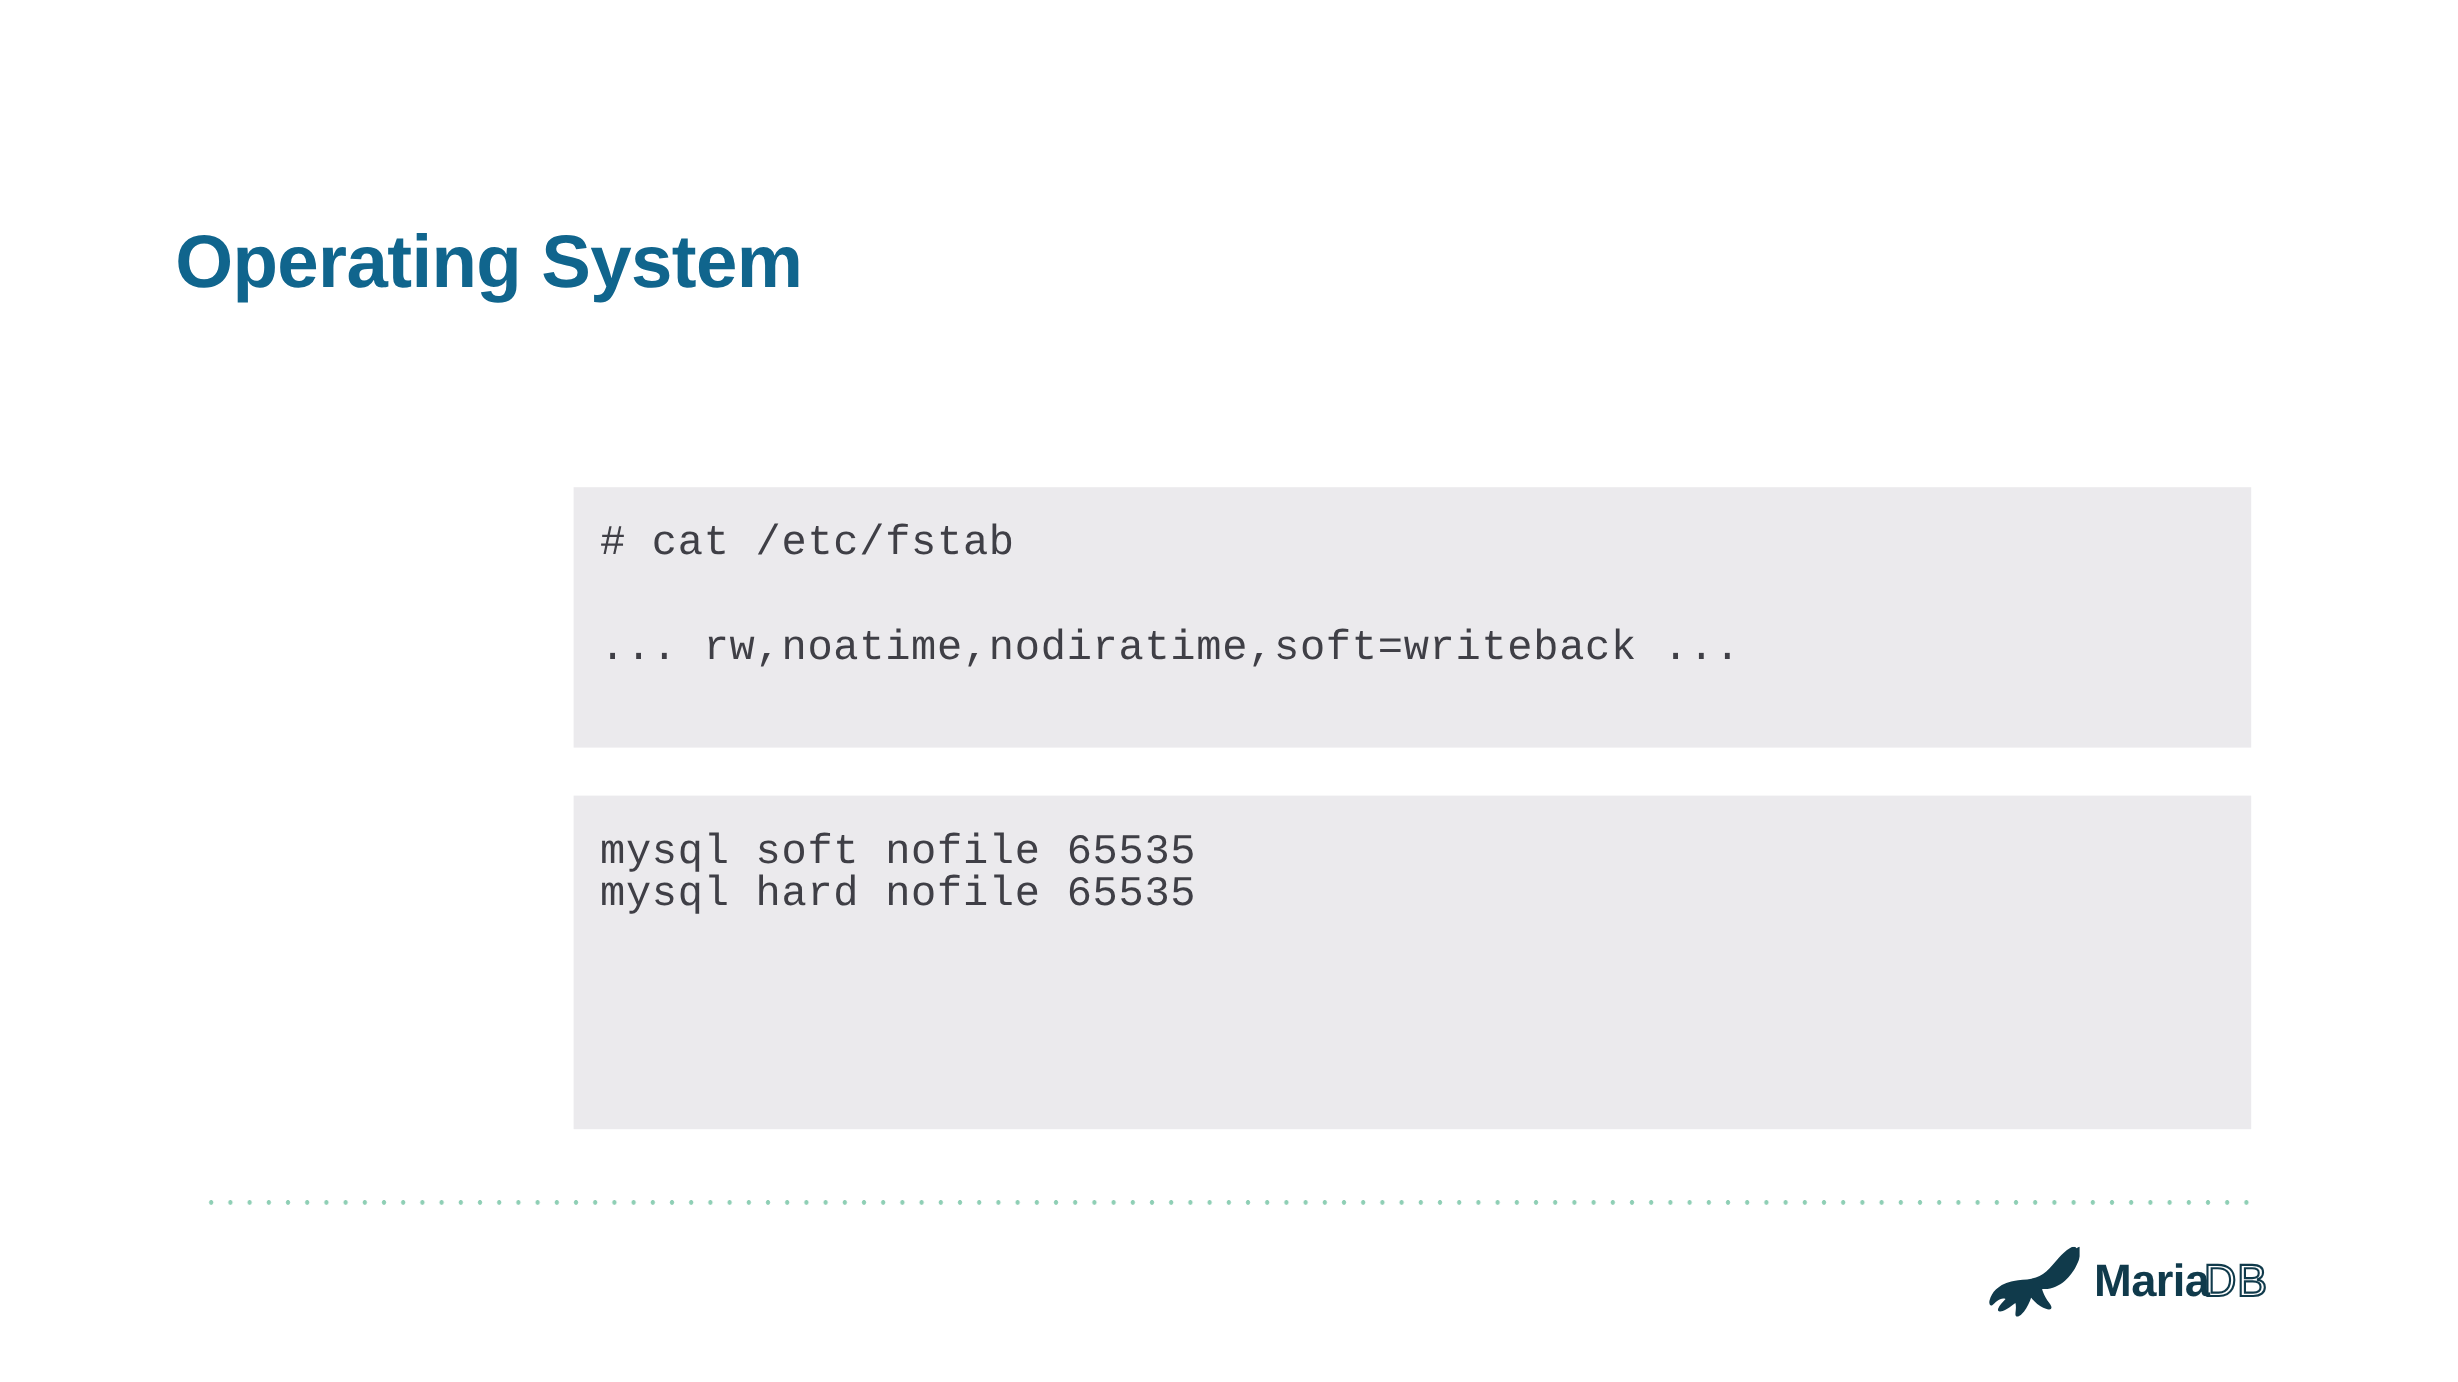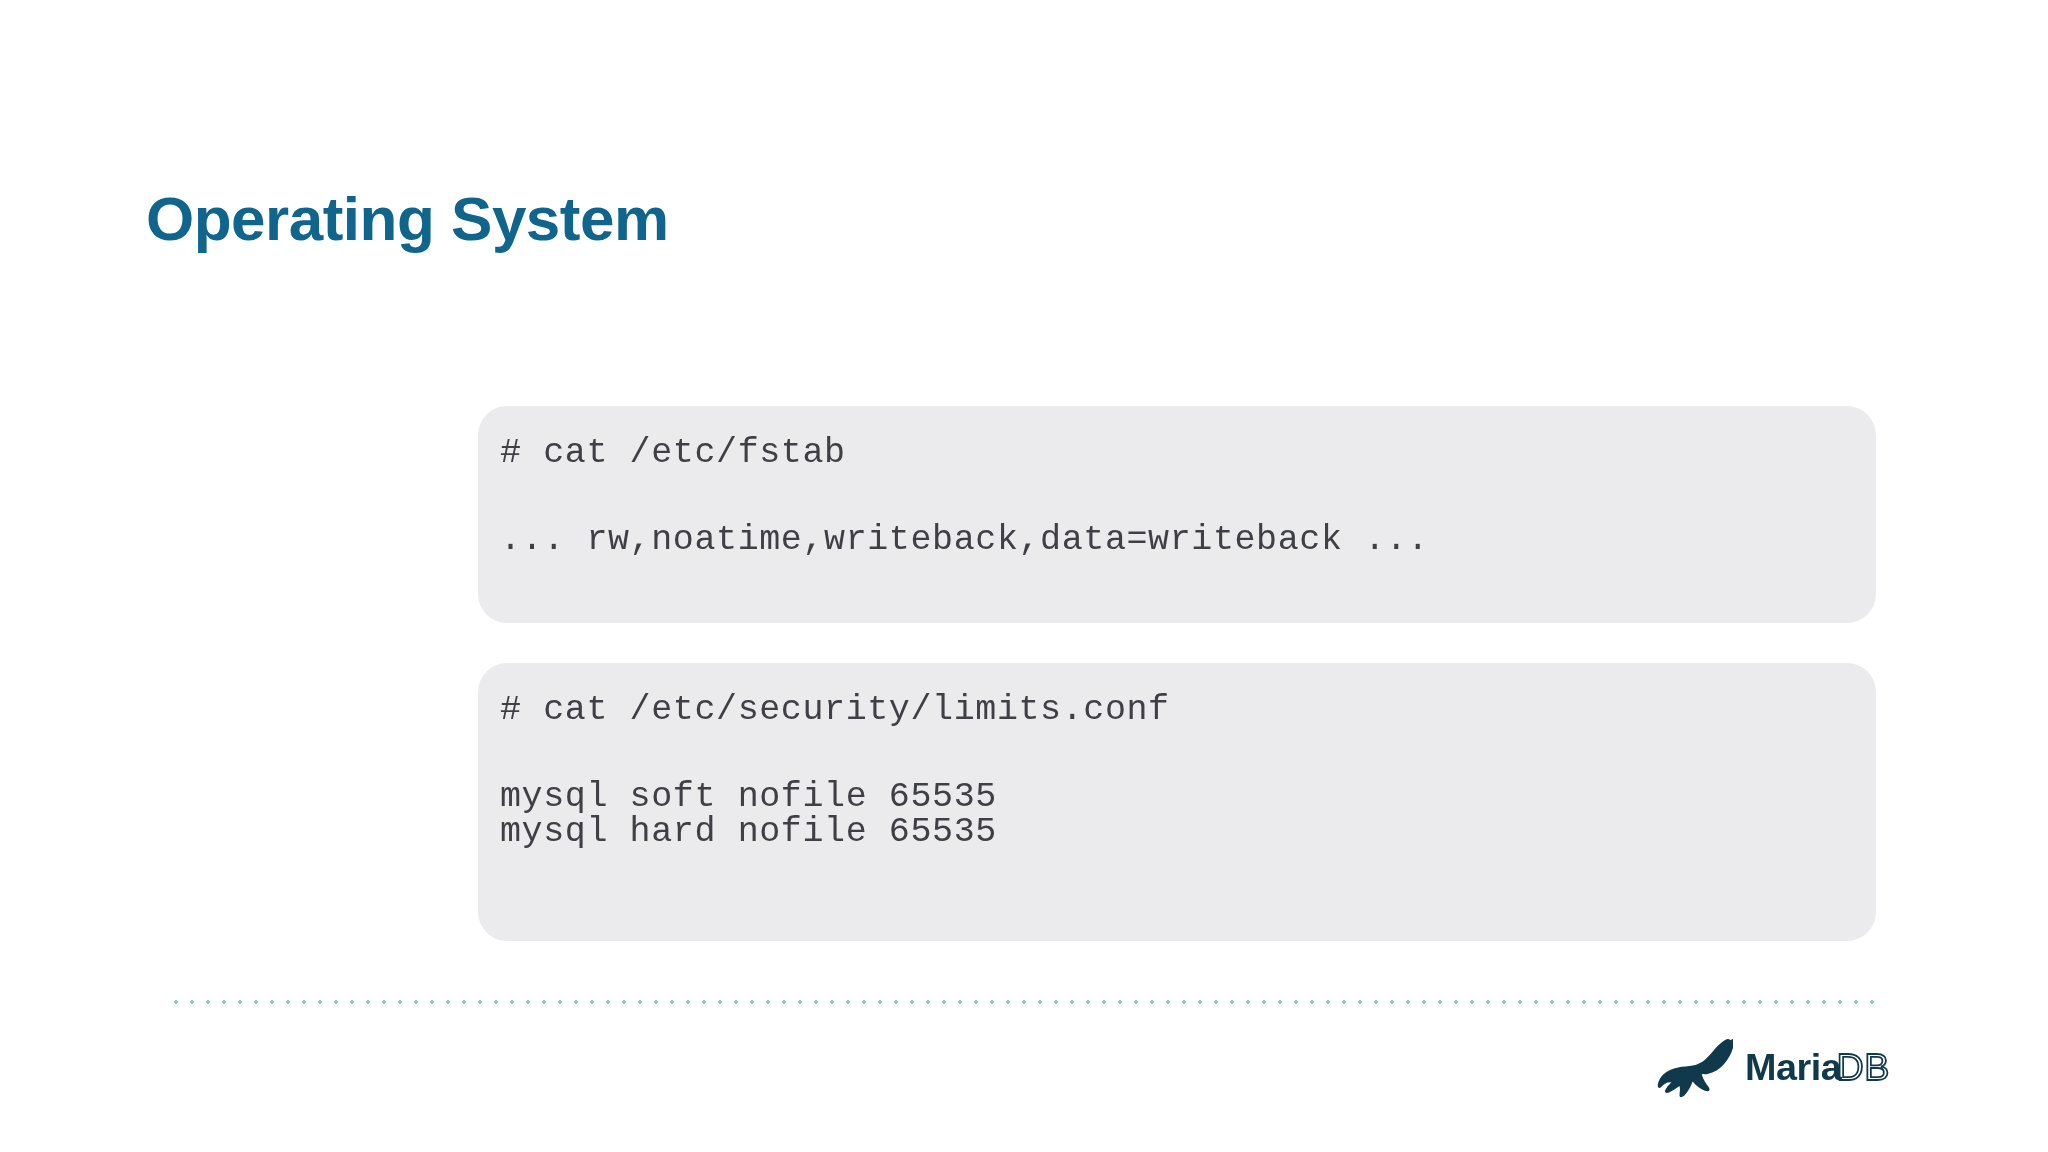--- a/index.html
+++ b/index.html
@@ -61,21 +61,20 @@
     position: absolute;
     left: 478px;
     width: 1398px;
     background: #ebeaed;
     box-sizing: border-box;
     padding: 30px 22px 30px 22px;
     font-family: "Liberation Mono", "DejaVu Sans Mono", monospace;
     font-size: 35px;
     color: #3f3f46;
     line-height: 1.0;
-    border-radius: 29px;
   }
   #code-block-1 { top: 406px;  height: 217px; }
   #code-block-2 { top: 663px;  height: 278px; }
 
   .code-line {
     white-space: pre;
     letter-spacing: 0.6px;
   }
   .code-line.gap-after { margin-bottom: 52px; }
   .code-line.tight     { }
@@ -111,25 +110,24 @@
 </head>
 <body>
 
 <div class="slide">
 
   <h1 class="slide-title">Operating System</h1>
 
 
   <div class="code-block" id="code-block-1">
     <div class="code-line gap-after"># cat /etc/fstab</div>
-    <div class="code-line">... rw,noatime,writeback,data=writeback ...</div>
+    <div class="code-line">... rw,noatime,nodiratime,soft=writeback ...</div>
   </div>
 
   <div class="code-block" id="code-block-2">
-    <div class="code-line gap-after"># cat /etc/security/limits.conf</div>
     <div class="code-line tight">mysql soft nofile 65535</div>
     <div class="code-line">mysql hard nofile 65535</div>
   </div>
 
   <div class="dotted-rule"></div>
 
   <div class="logo">
     <svg class="logo-seal" width="76" height="60" viewBox="0 0 76 60" aria-hidden="true">
       <path fill="#103a4b" d="M73.4 1.2c-1.1-1.5-3.1-1.5-5.3-0.3-3.6 2-6.6 5-9.4 8.2-3.4 3.9-6.6 8-10.5 11.4-3.6 3.1-7.7 5.2-12.3 6.1-4.9 1-9.9 0.9-14.8 1.8-5.6 1-10.8 3.1-14.9 7.2-2.5 2.5-4.3 5.5-5.2 8.9-0.3 1.2-0.4 2.4 0.1 3.5 0.4 0.9 1.3 1.2 2.1 0.7 0.7-0.4 1.3-1 1.9-1.6 1.4-1.4 2.9-2.6 4.7-3.4 1.5-0.6 3-0.8 4.5-0.2-1.3 1.4-2.6 2.7-3.8 4.1-1 1.2-1.9 2.5-2.4 4-0.4 1.2 0.1 2.1 1.3 2.3 0.9 0.1 1.8-0.1 2.6-0.4 2.6-1 4.9-2.5 7.1-4.2 1.1-0.8 2.2-1.7 3.4-2.4 0.5 1.9 0.5 3.8 0.3 5.7-0.1 1.2-0.3 2.4-0.3 3.6 0 1.5 0.9 2.2 2.3 1.8 1.1-0.3 2-1 2.8-1.8 3.1-3.1 5.2-6.9 6.9-10.9 0.4-0.9 0.7-1.8 1.1-2.8 0.4 0.3 0.6 0.7 0.9 1 2.6 3 5.6 5.5 9.2 7.3 1.5 0.7 3 1.3 4.7 1.4 1.7 0.1 2.5-0.9 2-2.5-0.3-1-0.9-1.8-1.5-2.6-2.4-3.1-4.3-6.4-5.6-10.1-0.2-0.6-0.4-1.2-0.5-1.9 2.3 0.2 4.5 0.1 6.7-0.4 6.2-1.4 11.2-4.8 15.4-9.5 4.5-5 7.5-10.8 9.4-17.2 0.6-2.1 1-4.3 0.8-6.5-0.1-0.7-0.3-1.4-0.7-2z"></path>
     </svg>

